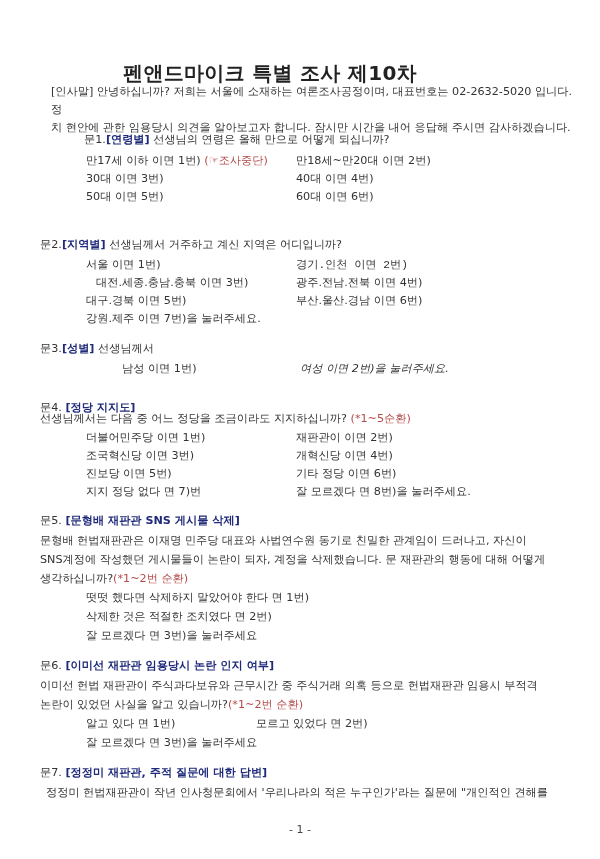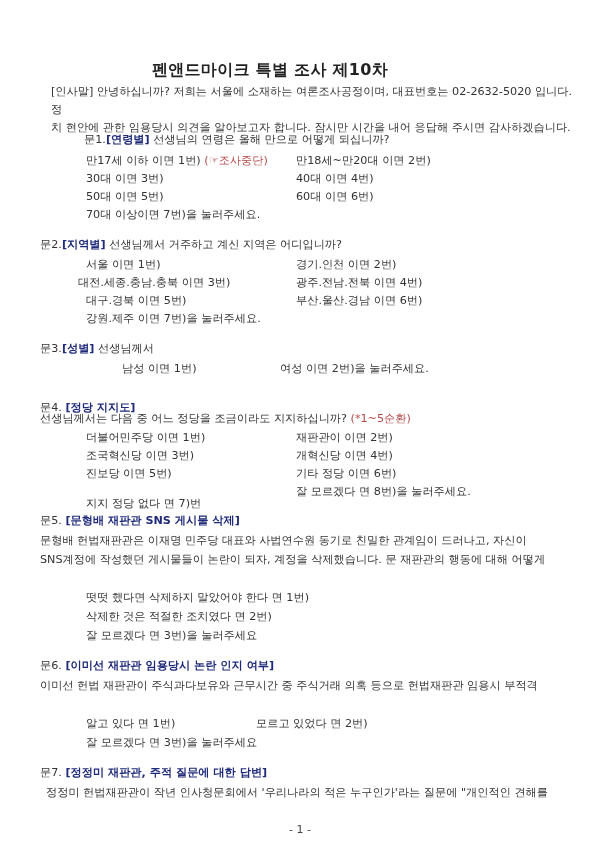--- a/index.html
+++ b/index.html
@@ -4,21 +4,21 @@
 <style>
   html, body { margin: 0; padding: 0; background: #ffffff; }
   body {
     width: 600px; height: 859px; position: relative; overflow: hidden;
     font-family: "DejaVu Sans", "Liberation Sans", sans-serif;
     color: #333333; font-size: 11.2px;
   }
   .page { position: absolute; left: 0; top: 0; width: 600px; height: 859px; }
   .title {
     position: absolute; top: 60px; left: 0; width: 540px; text-align: center;
-    font-size: 16px; font-weight: bold; color: #222;
+    font-size: 20px; font-weight: bold; color: #222;
     font-family: "DejaVu Sans", sans-serif; letter-spacing: 0.3px;
   }
   .intro { position: absolute; left: 51px; top: 83px; width: 530px; line-height: 18px; }
   .line { position: absolute; white-space: nowrap; }
   .qhead { position: absolute; left: 40px; white-space: nowrap; }
   .tag { color: #1f2a7a; font-weight: bold; }
   .note { color: #b54a4a; }
   .opt { position: absolute; white-space: nowrap; }
   .footer { position: absolute; top: 823px; left: 0; width: 600px; text-align: center; font-size: 11px; color: #444; }
 </style>
@@ -36,65 +36,66 @@
 
   <div class="qhead" style="top:132px;margin-left:44px;">
     <span>문1.</span><span class="tag">[연령별]</span><span> 선생님의 연령은 올해 만으로 어떻게 되십니까?</span>
   </div>
   <div class="opt" style="left:86px;top:153px;"><span>만17세 이하 이면 1번) </span><span class="note">(☞조사중단)</span></div>
   <div class="opt" style="left:296px;top:153px;">만18세~만20대 이면 2번)</div>
   <div class="opt" style="left:86px;top:171px;">30대 이면 3번)</div>
   <div class="opt" style="left:296px;top:171px;">40대 이면 4번)</div>
   <div class="opt" style="left:86px;top:189px;">50대 이면 5번)</div>
   <div class="opt" style="left:296px;top:189px;">60대 이면 6번)</div>
-  <div class="opt" style="left:86px;top:207px;">70대 이상이면 7번)을 눌러주세요.</div>
 
   <div class="qhead" style="top:237px;">
     <span>문2.</span><span class="tag">[지역별]</span><span> 선생님께서 거주하고 계신 지역은 어디입니까?</span>
   </div>
   <div class="opt" style="left:86px;top:257px;">서울 이면 1번)</div>
-  <div class="opt" style="left:296px;top:257px;">경기.인천 이면 2번)</div>
-  <div class="opt" style="left:78px;top:275px;text-align:right;">대전.세종.충남.충북 이면 3번)</div>
+  <div class="opt" style="left:296px;top:257px;font-family:Liberation Mono, monospace;">경기.인천 이면 2번)</div>
+  <div class="opt" style="left:96px;top:275px;text-align:right;">대전.세종.충남.충북 이면 3번)</div>
   <div class="opt" style="left:296px;top:275px;">광주.전남.전북 이면 4번)</div>
   <div class="opt" style="left:86px;top:293px;">대구.경북 이면 5번)</div>
   <div class="opt" style="left:296px;top:293px;">부산.울산.경남 이면 6번)</div>
   <div class="opt" style="left:86px;top:311px;">강원.제주 이면 7번)을 눌러주세요.</div>
 
   <div class="qhead" style="top:341px;">
     <span>문3.</span><span class="tag">[성별]</span><span> 선생님께서</span>
   </div>
   <div class="opt" style="left:86px;top:361px;margin-left:36px;">남성 이면 1번)</div>
-  <div class="opt" style="left:280px;top:361px;">여성 이면 2번)을 눌러주세요.</div>
+  <div class="opt" style="left:300px;top:361px;font-style:italic;">여성 이면 2번)을 눌러주세요.</div>
 
   <div class="qhead" style="top:392px;margin-top:8px;">
     <span>문4. </span><span class="tag">[정당 지지도]</span>
   </div>
   <div class="line" style="left:40px;top:411px;"><span>선생님께서는 다음 중 어느 정당을 조금이라도 지지하십니까? </span><span class="note">(*1~5순환)</span></div>
   <div class="opt" style="left:86px;top:430px;">더불어민주당 이면 1번)</div>
   <div class="opt" style="left:296px;top:430px;">재판관이 이면 2번)</div>
   <div class="opt" style="left:86px;top:448px;">조국혁신당 이면 3번)</div>
   <div class="opt" style="left:296px;top:448px;">개혁신당 이면 4번)</div>
   <div class="opt" style="left:86px;top:466px;">진보당 이면 5번)</div>
   <div class="opt" style="left:296px;top:466px;">기타 정당 이면 6번)</div>
-  <div class="opt" style="left:86px;top:484px;margin-top:12px;">지지 정당 없다 면 7)번</div>
+  <div class="opt" style="left:86px;top:484px;">지지 정당 없다 면 7)번</div>
   <div class="opt" style="left:296px;top:484px;">잘 모르겠다 면 8번)을 눌러주세요.</div>
 
   <div class="qhead" style="top:513px;">
     <span>문5. </span><span class="tag">[문형배 재판관 SNS 게시물 삭제]</span>
   </div>
   <div class="line" style="left:40px;top:533px;">문형배 헌법재판관은 이재명 민주당 대표와 사법연수원 동기로 친밀한 관계임이 드러나고, 자신이</div>
   <div class="line" style="left:40px;top:552px;">SNS계정에 작성했던 게시물들이 논란이 되자, 계정을 삭제했습니다. 문 재판관의 행동에 대해 어떻게</div>
+  <div class="line" style="left:40px;top:571px;"><span>생각하십니까?</span><span class="note">(*1~2번 순환)</span></div>
   <div class="opt" style="left:86px;top:590px;">떳떳 했다면 삭제하지 말았어야 한다 면 1번)</div>
   <div class="opt" style="left:86px;top:609px;">삭제한 것은 적절한 조치였다 면 2번)</div>
   <div class="opt" style="left:86px;top:628px;">잘 모르겠다 면 3번)을 눌러주세요</div>
 
   <div class="qhead" style="top:658px;">
     <span>문6. </span><span class="tag">[이미선 재판관 임용당시 논란 인지 여부]</span>
   </div>
   <div class="line" style="left:40px;top:678px;">이미선 헌법 재판관이 주식과다보유와 근무시간 중 주식거래 의혹 등으로 헌법재판관 임용시 부적격</div>
+  <div class="line" style="left:40px;top:697px;"><span>논란이 있었던 사실을 알고 있습니까?</span><span class="note">(*1~2번 순환)</span></div>
   <div class="opt" style="left:86px;top:716px;">알고 있다 면 1번)</div>
   <div class="opt" style="left:256px;top:716px;">모르고 있었다 면 2번)</div>
   <div class="opt" style="left:86px;top:735px;">잘 모르겠다 면 3번)을 눌러주세요</div>
 
   <div class="qhead" style="top:765px;">
     <span>문7. </span><span class="tag">[정정미 재판관, 주적 질문에 대한 답변]</span>
   </div>
   <div class="line" style="left:46px;top:785px;">정정미 헌법재판관이 작년 인사청문회에서 '우리나라의 적은 누구인가'라는 질문에 "개인적인 견해를</div>
 
   <div class="footer">- 1 -</div>

